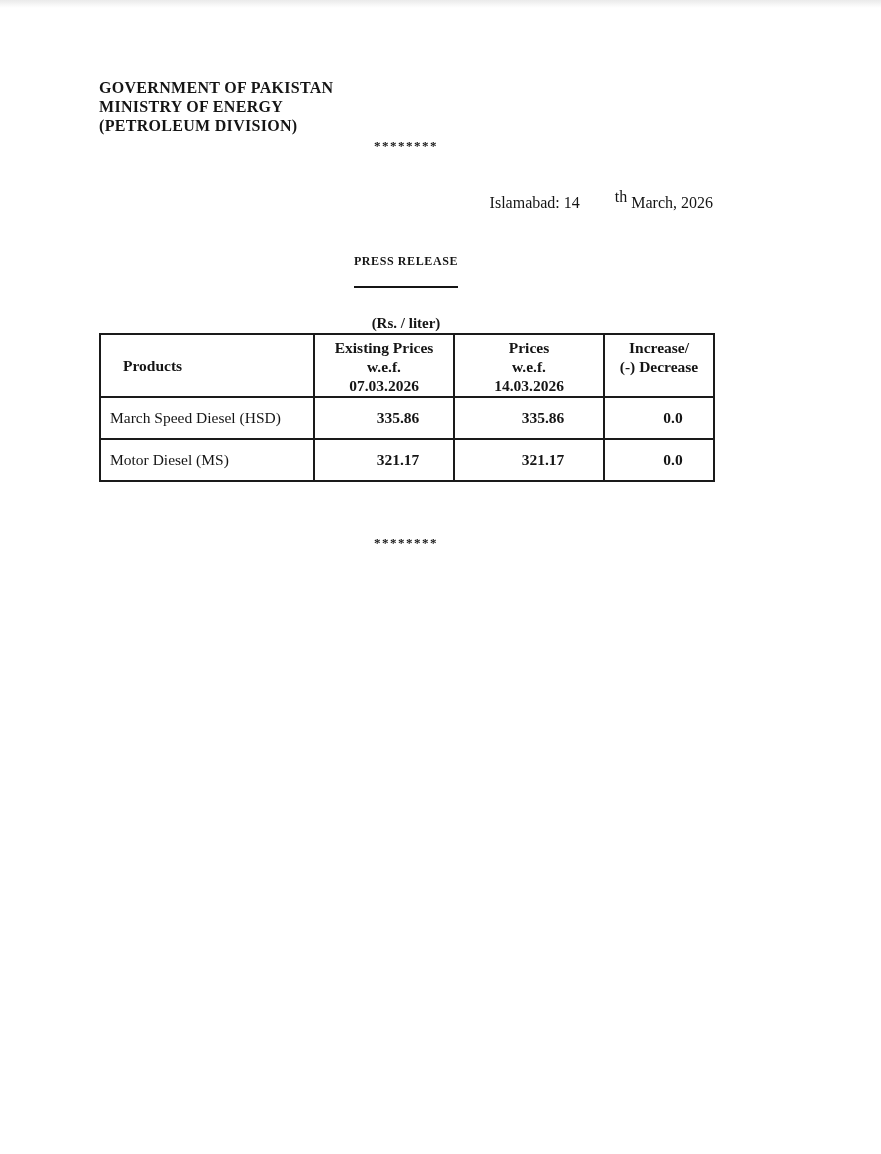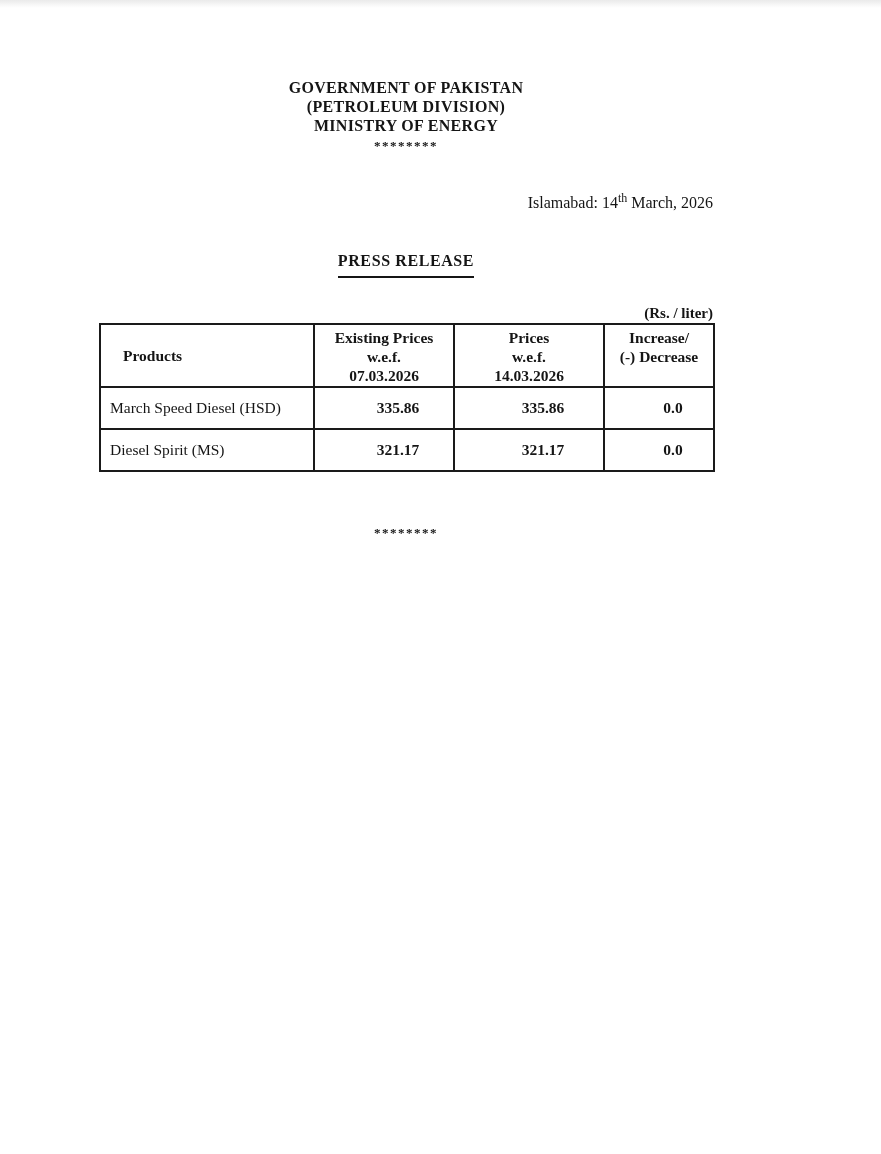--- a/index.html
+++ b/index.html
@@ -23,67 +23,68 @@
     background: linear-gradient(180deg, #eaeaea 0%, #f6f6f6 55%, #ffffff 100%);
   }
   .content {
     position: absolute;
     left: 99px;
     top: 0;
     width: 614px;
   }
   .doc-header {
     margin-top: 78px;
-    text-align: center;
+    text-align: left;
     font-weight: bold;
     font-size: 16px;
     line-height: 19px;
     letter-spacing: 0.3px;
   }
   .header-stars {
     margin-top: 4px;
     text-align: center;
     font-weight: bold;
     font-size: 13px;
     letter-spacing: 1.5px;
     line-height: 14px;
   }
   .dateline {
     margin-top: 40px;
     text-align: right;
     font-size: 16px;
     line-height: 20px;
   }
   .dateline .sup {
-    font-size: 12px;
+    font-size: 16px;
     position: relative;
     top: -6px;
+    margin-left: 35px;
   }
   .press-heading-wrap {
     margin-top: 38px;
     text-align: center;
   }
   .press-heading {
     display: inline-block;
     font-weight: bold;
-    font-size: 16px;
+    font-size: 12px;
     line-height: 18px;
     letter-spacing: 0.6px;
     border-bottom: 2px solid #151515;
-    padding-bottom: 6px;
+    padding-bottom: 16px;
   }
   .body-paragraph {
     margin-top: 31px;
     font-size: 15.5px;
     line-height: 28px;
     text-align: justify;
   }
   .unit-note {
     margin-top: 27px;
-    text-align: right;
+    text-align: center;
     font-weight: bold;
     font-size: 15px;
     line-height: 17px;
     margin-bottom: 1px;
   }
   table.price-table {
     border-collapse: collapse;
     width: 614px;
     table-layout: fixed;
   }
@@ -133,22 +134,22 @@
 </head>
 <body>
 
 <div class="page">
   <div class="scan-edge-top"></div>
 
   <div class="content">
 
     <div class="doc-header">
       <div>GOVERNMENT OF PAKISTAN</div>
+      <div>MINISTRY OF ENERGY</div>
       <div>(PETROLEUM DIVISION)</div>
-      <div>MINISTRY OF ENERGY</div>
     </div>
     <div class="header-stars">********</div>
 
     <div class="dateline"><span>Islamabad: 14</span><span class="sup">th</span><span> March, 2026</span></div>
 
     <div class="press-heading-wrap">
       <span class="press-heading">PRESS RELEASE</span>
     </div>
 
 
@@ -175,21 +176,21 @@
         </tr>
       </thead>
       <tbody>
         <tr>
           <td class="td-product">March Speed Diesel (HSD)</td>
           <td class="td-num">335.86</td>
           <td class="td-num">335.86</td>
           <td class="td-num">0.0</td>
         </tr>
         <tr>
-          <td class="td-product">Diesel Spirit (MS)</td>
+          <td class="td-product">Motor Diesel (MS)</td>
           <td class="td-num">321.17</td>
           <td class="td-num">321.17</td>
           <td class="td-num">0.0</td>
         </tr>
       </tbody>
     </table>
 
     <div class="footer-stars">********</div>
 
   </div>

